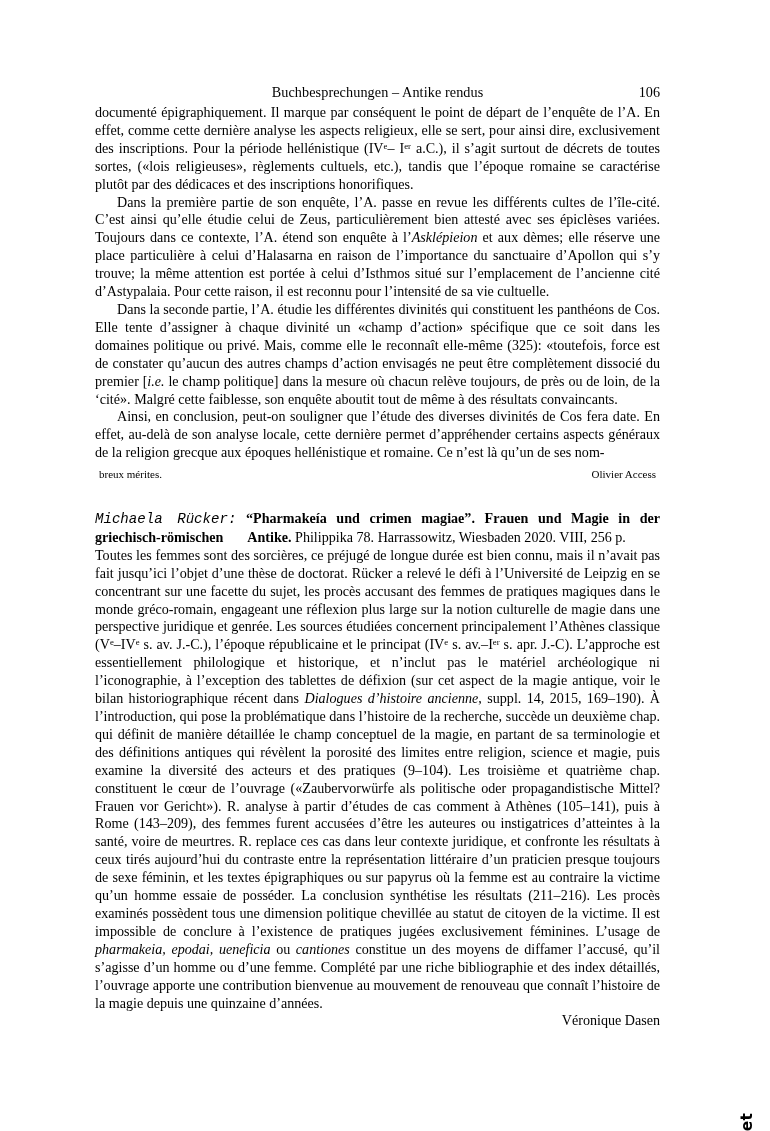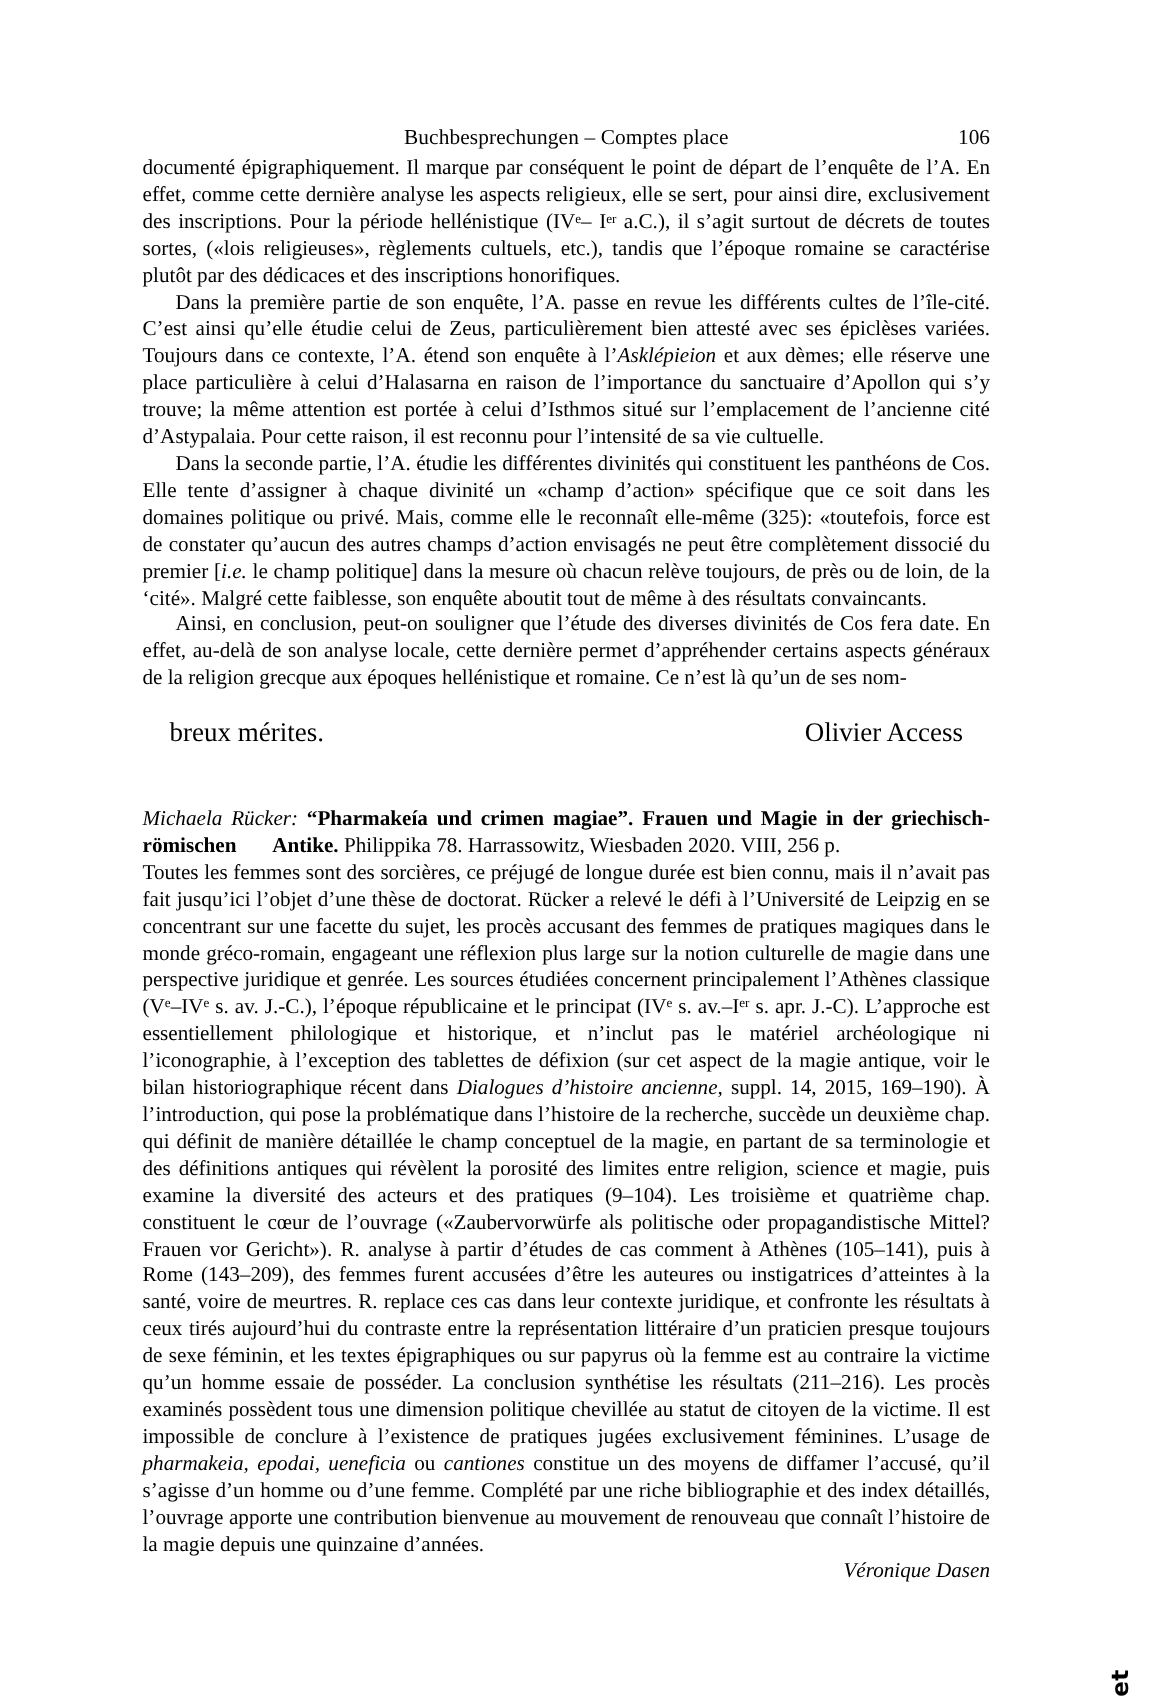--- a/index.html
+++ b/index.html
@@ -57,41 +57,40 @@
     -webkit-hyphens: manual;
   }
   p.body.indent {
     text-indent: 22px;
   }
   .signature {
     margin: 0;
     font-size: 14.1px;
     line-height: 17.9px;
     text-align: right;
-    font-style: italic;
   }
   
   .tail-line {
-    margin: 18px;
-    font-size: 18px;
+    margin: 4px;
+    font-size: 11px;
     line-height: 17.9px;
     display: flex;
     justify-content: space-between;
     align-items: baseline;
   }
   .gap-before-heading { height: 22px; }
   
   .review-heading {
     margin: 0;
     font-size: 14.1px;
     line-height: 17.9px;
     text-align: justify;
     padding-left: 0;
   }
-  .rev-author { font-style: italic; }
+  .rev-author { font-style: italic; font-family: Liberation Mono, monospace; }
   .rev-title { font-weight: bold; margin-top: 13px; }
   sup { font-size: 0.62em; vertical-align: 0.42em; line-height: 0; }
   i, .it { font-style: italic; }
   
   .vstrip {
     position: absolute;
     right: 14px;
     bottom: 18px;
     transform-origin: right bottom;
     transform: rotate(-90deg) translate(0, 0);
@@ -103,21 +102,21 @@
     color: #000000;
   }
   .vstrip .seg { color: #000000; }
 </style>
 </head>
 <body>
 
 <div id="page">
 
   <div class="running-head">
-    <span class="rh-title">Buchbesprechungen – Comptes place</span>
+    <span class="rh-title">Buchbesprechungen – Antike rendus</span>
     <span class="rh-folio">106</span>
   </div>
 
   <div class="column">
 
     <div>
 
       <p class="body">documenté épigraphiquement. Il marque par conséquent le point de départ de l’enquête de l’A. En effet, comme cette dernière analyse les aspects religieux, elle se sert, pour ainsi dire, exclusivement des inscriptions. Pour la période hellénistique (IV<sup>e</sup>– I<sup>er</sup> a.C.), il s’agit surtout de décrets de toutes sortes, («lois religieuses», règlements cultuels, etc.), tandis que l’époque romaine se caractérise plutôt par des dédicaces et des inscriptions honorifiques.</p>
 
       <p class="body indent">Dans la première partie de son enquête, l’A. passe en revue les différents cultes de l’île-cité. C’est ainsi qu’elle étudie celui de Zeus, particulièrement bien attesté avec ses épiclèses variées. Toujours dans ce contexte, l’A. étend son enquête à l’<i>Asklépieion</i> et aux dèmes; elle réserve une place particulière à celui d’Halasarna en raison de l’importance du sanctuaire d’Apollon qui s’y trouve; la même attention est portée à celui d’Isthmos situé sur l’emplacement de l’ancienne cité d’Astypalaia. Pour cette raison, il est reconnu pour l’intensité de sa vie cultuelle.</p>

